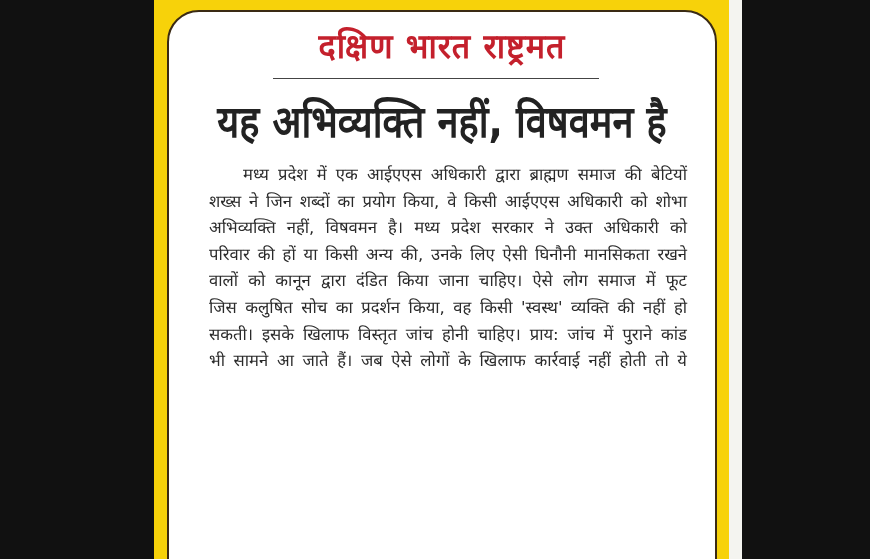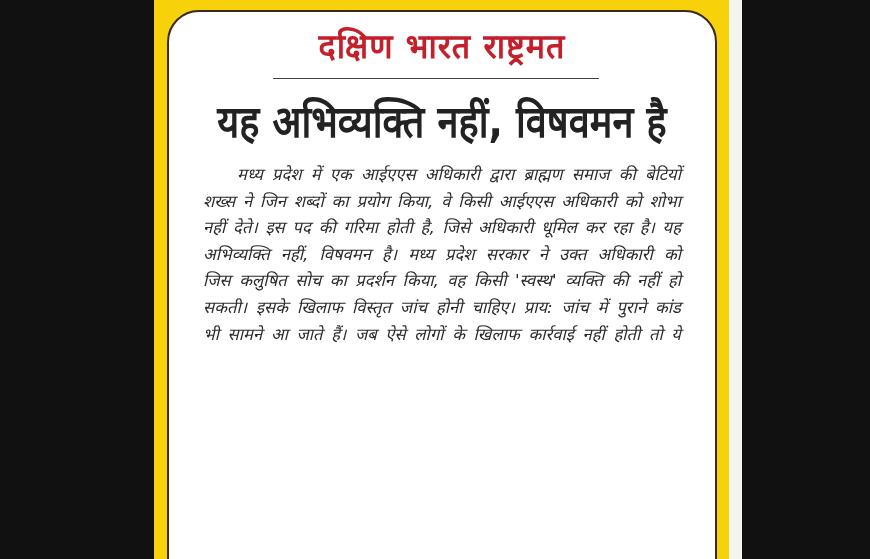--- a/index.html
+++ b/index.html
@@ -7,36 +7,37 @@
        font-family:"DejaVu Sans","Liberation Sans",sans-serif;}
   .frame{position:absolute;left:154px;top:0;width:575px;height:559px;background:#f7d20a;}
   .strip{position:absolute;left:729px;top:0;width:13px;height:559px;background:#f4f4f0;}
   .card{position:absolute;left:167px;top:10px;width:546px;height:600px;background:#ffffff;
         border:2px solid #3a2a14;border-radius:32px 32px 0 0;}
   .brand{position:absolute;left:0;width:100%;top:14px;text-align:center;color:#c4202c;
          font-weight:bold;font-size:34px;line-height:40px;letter-spacing:1px;transform:scaleX(0.95);}
   .rule{position:absolute;left:104px;top:66px;width:326px;height:1px;background:#444;}
   .headline{position:absolute;left:0;width:100%;top:82px;text-align:center;color:#222;
             font-weight:bold;font-size:44px;line-height:56px;transform:scaleX(0.86);}
-  .body{position:absolute;left:34px;top:150px;width:478px;color:#2a2a2a;font-size:16.6px;
-        line-height:26.6px;text-align:justify;font-style:italic;}
+  .body{position:absolute;left:40px;top:150px;width:478px;color:#2a2a2a;font-size:16.6px;
+        line-height:26.6px;text-align:justify;}
   .line{display:block;white-space:nowrap;text-align-last:justify;text-align:justify;}
   .indent{padding-left:34px;}
 </style>
 </head>
 <body>
 
 <div class="frame"></div>
 <div class="strip"></div>
 <div class="card">
   <div class="brand">दक्षिण भारत राष्ट्रमत</div>
   <div class="rule"></div>
   <div class="headline">यह अभिव्यक्ति नहीं, विषवमन है</div>
   <div class="body">
     <span class="line indent">मध्य प्रदेश में एक आईएएस अधिकारी द्वारा ब्राह्मण समाज की बेटियों</span>
     <span class="line">शख्स ने जिन शब्दों का प्रयोग किया, वे किसी आईएएस अधिकारी को शोभा</span>
-    <span class="line">नहीं देते। इस पद की गरिमा होती है, जिसे अधिकारी धूमिल कर रहा है। यह</span>
     <span class="line">अभिव्यक्ति नहीं, विषवमन है। मध्य प्रदेश सरकार ने उक्त अधिकारी को</span>
+    <span class="line">परिवार की हों या किसी अन्य की, उनके लिए ऐसी घिनौनी मानसिकता रखने</span>
+    <span class="line">वालों को कानून द्वारा दंडित किया जाना चाहिए। ऐसे लोग समाज में फूट</span>
     <span class="line">जिस कलुषित सोच का प्रदर्शन किया, वह किसी 'स्वस्थ' व्यक्ति की नहीं हो</span>
     <span class="line">सकती। इसके खिलाफ विस्तृत जांच होनी चाहिए। प्राय: जांच में पुराने कांड</span>
     <span class="line">भी सामने आ जाते हैं। जब ऐसे लोगों के खिलाफ कार्रवाई नहीं होती तो ये</span>
   </div>
 </div>
 
 </body></html>

